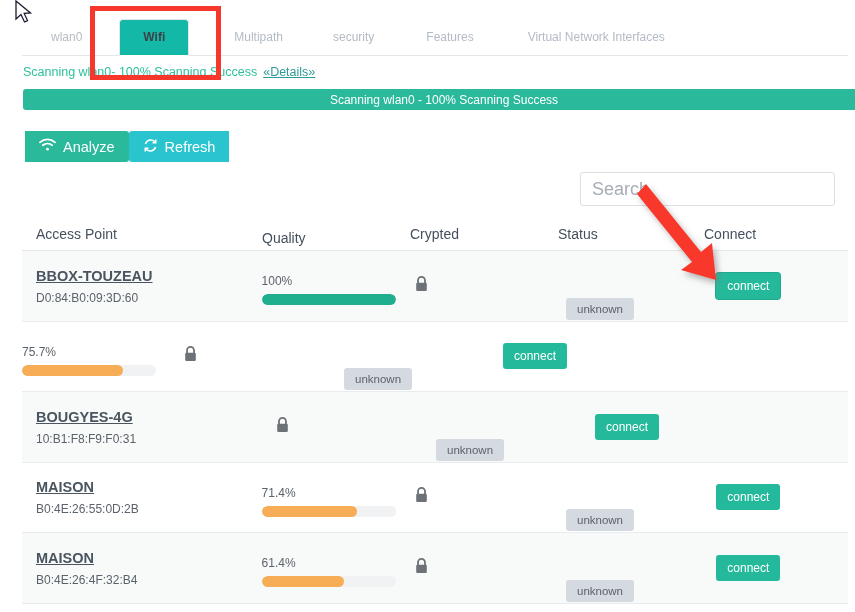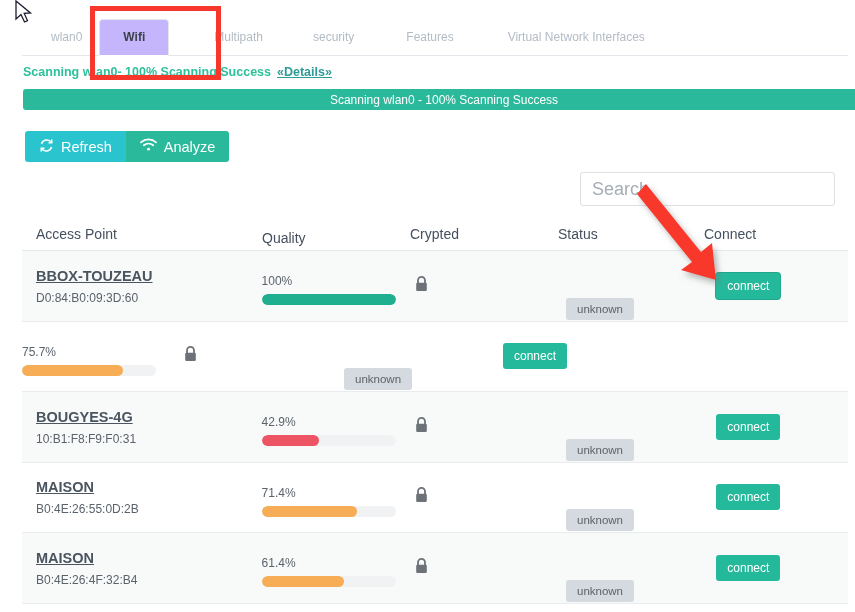--- a/index.html
+++ b/index.html
@@ -22,31 +22,31 @@
     font-size: 12px; color: #b3bbc4; padding: 0 0 11px 0;
     margin: 0 0 0 0; white-space: nowrap; cursor: pointer;
     background: transparent; border: 1px solid transparent; line-height: 1;
   }
   .tab.t-wlan0 { margin-left: 28px; }
   .tab.t-multipath { margin-left: 44px; }
   .tab.t-security { margin-left: 48px; }
   .tab.t-features { margin-left: 50px; }
   .tab.t-vni { margin-left: 52px; }
   .tab.active {
-    color: #3b4149; font-weight: bold; background: #c4b5fd;
+    color: #3b4149; font-weight: bold; background: #14b8a6;
     border: 1px solid #e3e6ea; border-bottom: 1px solid #ffffff;
     border-radius: 4px 4px 0 0;
-    padding: 11px 23px 12px 23px; margin-left: 16px;
+    padding: 11px 23px 12px 23px; margin-left: 36px;
     position: relative; top: 1px; z-index: 3;
   }
 
   
   .scanline {
     position: absolute; left: 23px; top: 65px;
-    font-size: 12.5px; color: #2ec09c; white-space: nowrap; font-weight: bold;
+    font-size: 12.5px; color: #2ec09c; white-space: nowrap;
   }
   .scanline .details {
     color: #2e9c96; text-decoration: underline; margin-left: 6px; cursor: pointer;
   }
 
   
   .banner {
     position: absolute; left: 23px; top: 89px; width: 842px; height: 21px;
     background: #2bb99b; border-radius: 3px;
     color: #ffffff; font-size: 12px;
@@ -159,38 +159,38 @@
 
   <div class="scanline">
     <span>Scanning wlan0- 100% Scanning Success</span><span class="details">«Details»</span>
   </div>
 
   <div class="banner">
     <span>Scanning wlan0 - 100% Scanning Success</span>
   </div>
 
   <div class="btngroup">
-    <button class="btn btn-refresh">
-      <span>
-        <svg width="15" height="15" viewBox="0 0 16 16">
-            <path d="M13.2 4.6A6 6 0 0 0 2.6 6.3M2.8 11.4A6 6 0 0 0 13.4 9.7" stroke="#fff" stroke-width="1.6" fill="none"></path>
-            <path d="M13.6 1.6v3.4h-3.4M2.4 14.4V11h3.4" stroke="#fff" stroke-width="1.6" fill="none"></path>
-          </svg>
-      </span>
-      <span>Refresh</span>
-    </button>
     <button class="btn btn-analyze">
       <span>
         <svg width="17" height="14" viewBox="0 0 18 14">
             <path d="M1 4.2A12 12 0 0 1 17 4.2" stroke="#fff" stroke-width="1.8" fill="none" stroke-linecap="round"></path>
             <path d="M4 7.3A8 8 0 0 1 14 7.3" stroke="#fff" stroke-width="1.8" fill="none" stroke-linecap="round"></path>
             <circle cx="9" cy="11.4" r="1.5" fill="#fff"></circle>
           </svg>
       </span>
       <span>Analyze</span>
+    </button>
+    <button class="btn btn-refresh">
+      <span>
+        <svg width="15" height="15" viewBox="0 0 16 16">
+            <path d="M13.2 4.6A6 6 0 0 0 2.6 6.3M2.8 11.4A6 6 0 0 0 13.4 9.7" stroke="#fff" stroke-width="1.6" fill="none"></path>
+            <path d="M13.6 1.6v3.4h-3.4M2.4 14.4V11h3.4" stroke="#fff" stroke-width="1.6" fill="none"></path>
+          </svg>
+      </span>
+      <span>Refresh</span>
     </button>
   </div>
 
   <div class="searchwrap">
     <input class="search-input" placeholder="Search" style="">
     <button class="search-btn">
       <span>
         <svg width="17" height="17" viewBox="0 0 18 18">
             <circle cx="7.5" cy="7.5" r="5.3" stroke="#fff" stroke-width="1.9" fill="none"></circle>
             <path d="M11.4 11.4L16 16" stroke="#fff" stroke-width="1.9" stroke-linecap="round"></path>
@@ -241,26 +241,20 @@
                 <rect x="2.2" y="7.8" width="10.6" height="8.2" rx="1.2" fill="#6d7278"></rect>
               </svg></span></div>
           <div class="col-s"><span class="badge">unknown</span></div>
           <div class="col-cn"><button class="connect-btn">connect</button></div>
         </div>
         <div class="trow odd">
           <div class="col-ap">
             <span class="ap-name">BOUGYES-4G</span>
             <span class="ap-mac">10:B1:F8:F9:F0:31</span>
           </div>
-          <div class="col-q">
-            <span class="q-label">42.9%</span>
-            <div class="q-track">
-              <div class="q-fill" style="width: 42.9%; background: rgb(237, 85, 101);"></div>
-            </div>
-          </div>
           <div class="col-c"><span><svg width="15" height="18" viewBox="0 0 15 18">
                 <path d="M4 8V5.3a3.5 3.5 0 0 1 7 0V8" stroke="#6d7278" stroke-width="1.8" fill="none"></path>
                 <rect x="2.2" y="7.8" width="10.6" height="8.2" rx="1.2" fill="#6d7278"></rect>
               </svg></span></div>
           <div class="col-s"><span class="badge">unknown</span></div>
           <div class="col-cn"><button class="connect-btn">connect</button></div>
         </div>
         <div class="trow even">
           <div class="col-ap">
             <span class="ap-name">MAISON</span>

